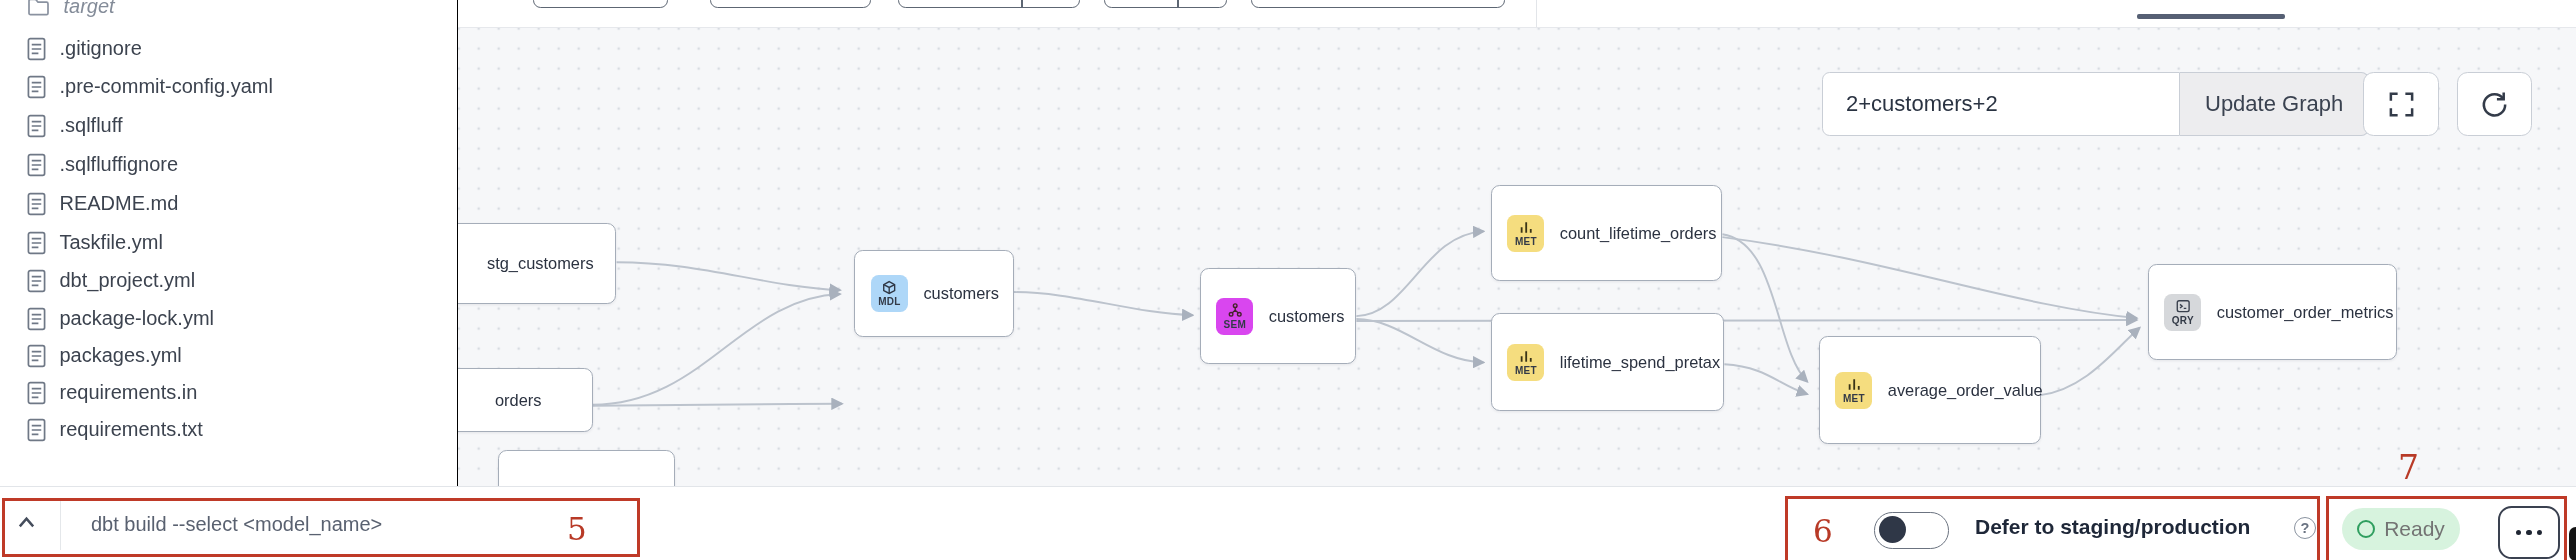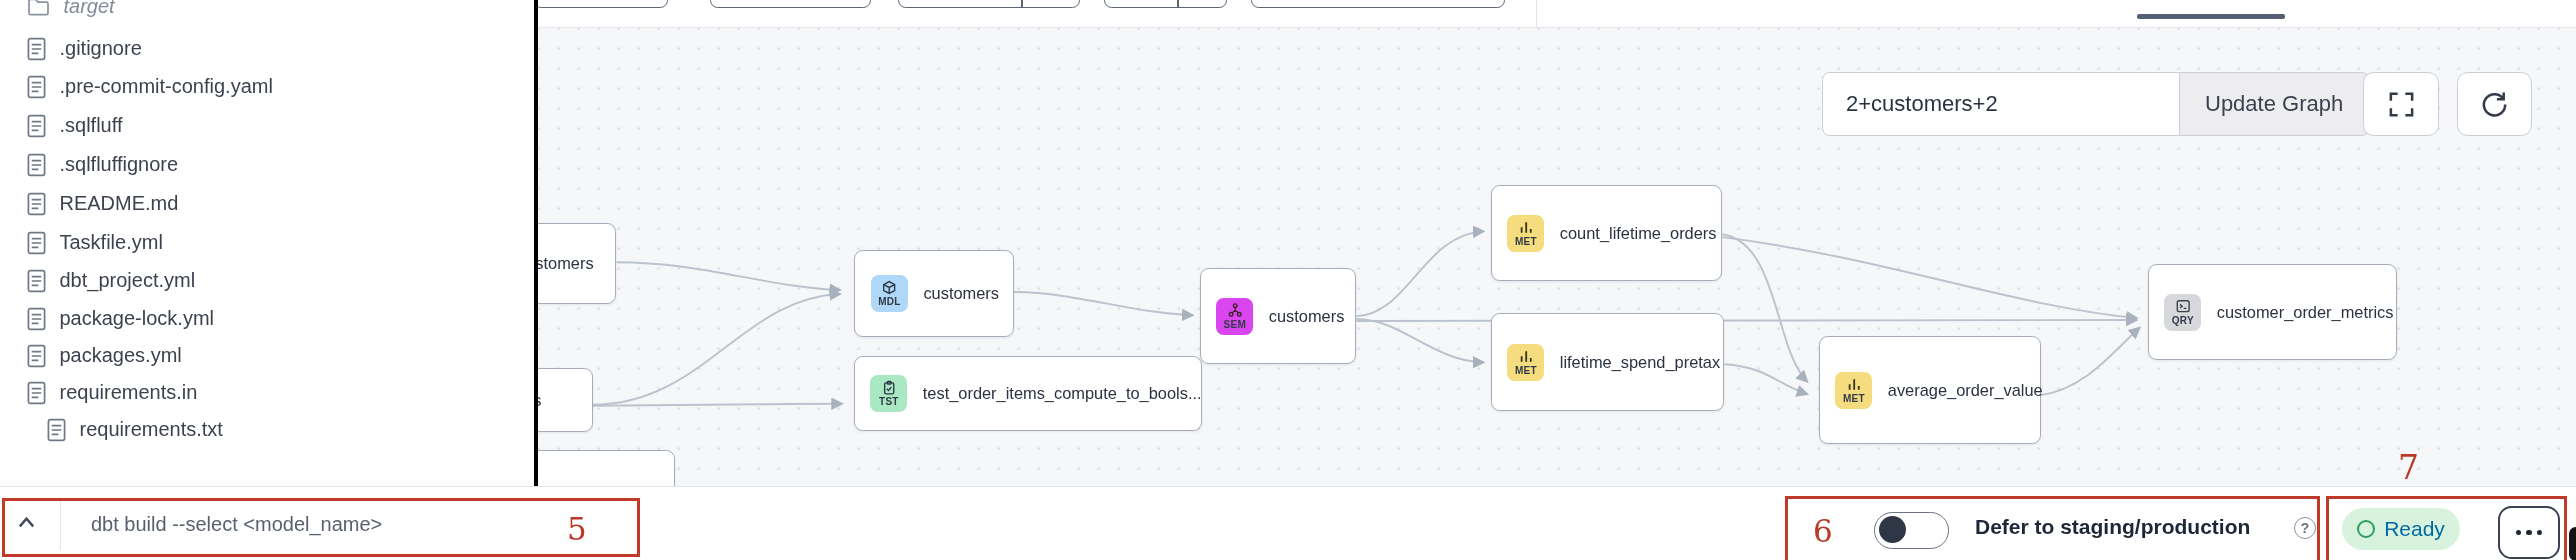--- a/index.html
+++ b/index.html
@@ -42,22 +42,22 @@
   .gc { position:absolute; z-index:6; display:flex; align-items:center;margin-left:48px; }
   .gc-input { width:358px; height:64px; background:#fff; border:1.4px solid #c9ced6;
     border-radius:7.7px 0 0 7.7px; display:flex; align-items:center; padding-left:23px;
     font-size:22px; color:#2a3342; }
   .gc-btn { height:64px; background:#ededef; border:1.4px solid #c9ced6; border-left:none;
     border-radius:0 7.7px 7.7px 0; display:flex; align-items:center; padding:0 25px;
     font-size:22px; color:#3a4250; }
   .sq-btn { position:absolute; background:#fff; border:1.4px solid #c9ced6; border-radius:10.6px;
     display:flex; align-items:center; justify-content:center; z-index:6; }
   
-  .file-panel { position:absolute; left:0; top:0; width:538px; height:487px; background:#fff;
-    border-right:4px solid #000000; z-index:10; overflow:hidden; }
+  .file-panel { position:absolute; left:0; top:0; width:458px; height:487px; background:#fff;
+    border-right:1px solid #000000; z-index:10; overflow:hidden; }
   .frow { position:absolute; left:0; width:100%; height:39px; display:flex; align-items:center;
     gap:13.5px; padding-left:27px; font-size:20px; color:#3c434f; }
   .frow.folder { color:#848c99; font-style:italic; }
   .frow svg { flex:0 0 auto; }
   
   .bottom-bar { position:absolute; left:0; top:486px; width:100%; height:74px; background:#fff;
     border-top:1px solid #e2e5e9; z-index:20; }
   .chev { position:absolute; left:11.6px; top:512px; z-index:21; }
   .bb-div { position:absolute; left:60px; top:498px; height:52px; width:1px; background:#e4e7ea; z-index:21; }
   .cmd { position:absolute; left:91px; top:513px; font-size:20px; color:#596170; z-index:21; }
@@ -66,21 +66,21 @@
   .toggle .knob { position:absolute; left:3.9px; top:2.9px; width:27px; height:27px; border-radius:50%;
     background:#2f3747; }
   .defer-lbl { position:absolute; left:1975px; top:515px; font-size:21px; font-weight:bold;
     color:#1e2738; z-index:21; }
   .help { position:absolute; left:2294px; top:517px; width:22px; height:22px; border-radius:50%;
     border:1.9px solid #8a93a0; color:#6a7382; font-size:14.5px; font-weight:bold; display:flex;
     align-items:center; justify-content:center; z-index:21; }
   .ready-pill { position:absolute; left:2342px; top:508px; width:118px; height:42px; border-radius:21px;
     background:#d7f3de; display:flex; align-items:center; justify-content:center; gap:8.7px; z-index:21; }
   .ready-pill .ring { width:18.3px; height:18.3px; border-radius:50%; border:2.4px solid #2f9e5f; }
-  .ready-pill .txt { font-size:21px; color:#0369a1; }
+  .ready-pill .txt { font-size:21px; color:#737373; }
   .more-btn { position:absolute; left:2498px; top:506px; width:62px; height:53px; background:#fff;
     border:2.4px solid #3a4150; border-radius:13.5px; display:flex; align-items:center;
     justify-content:center; gap:4.8px; z-index:21; }
   .more-btn i { width:5.8px; height:5.8px; border-radius:50%; background:#1f2633; }
   .corner-black { position:absolute; left:2569px; top:527px; width:6.7px; height:34px;
     background:#141414; border-radius:6.7px 0 0 6.7px; z-index:22; }
   
   .ann { position:absolute; border:3.9px solid #bf3a28; z-index:30; }
   .ann-num { position:absolute; color:#b83a27; font-family:"DejaVu Serif", serif; z-index:31; }
 </style>
@@ -123,31 +123,20 @@
     <span class="chip mdl">
       <svg width="16.4" height="16.4" viewBox="0 0 18 18" stroke="#2f3745" stroke-width="1.5" fill="none">
         <path d="M9 1.8 L15 5 V11.6 L9 14.8 L3 11.6 V5 Z"></path>
           <path d="M3 5 L9 8.2 L15 5 M9 8.2 V14.8"></path>
       </svg>
       <span class="code">MDL</span>
     </span>
     <span class="lbl">customers</span>
   </div>
 
-  <div class="node" style="left:854px; top:356px; width:348px; height:75px;">
-    <span class="chip tst">
-      <svg width="16.4" height="16.4" viewBox="0 0 18 18" stroke="#2f3745" stroke-width="1.5" fill="none">
-        <rect x="4" y="3.2" width="10" height="12" rx="1.5"></rect>
-          <rect x="6.8" y="1.6" width="4.4" height="3" rx="1"></rect>
-        <path d="M6.4 9.6 l1.8 1.8 l3.2 -3.6"></path>
-      </svg>
-      <span class="code">TST</span>
-    </span>
-    <span class="lbl">test_order_items_compute_to_bools...</span>
-  </div>
 
   <div class="node" style="left:1200px; top:268px; width:156px; height:96px;">
     <span class="chip sem">
       <svg width="16.4" height="16.4" viewBox="0 0 18 18" stroke="#43222a" stroke-width="1.5" fill="none">
         <circle cx="9" cy="4" r="2"></circle>
           <circle cx="4.5" cy="13.5" r="2"></circle>
           <circle cx="13.5" cy="13.5" r="2"></circle>
         <path d="M9 6 V9 M9 9 L5.5 12 M9 9 L12.5 12"></path>
       </svg>
       <span class="code">SEM</span>
@@ -298,21 +287,21 @@
         </svg>
       <span>packages.yml</span>
     </div>
     <div class="frow" style="top:373px;">
       <svg width="19" height="24" viewBox="0 0 20 25">
           <rect x="1.5" y="1.5" width="17" height="22" rx="2" fill="#fff" stroke="#6f7886" stroke-width="1.8"></rect>
           <path d="M5 8 H15 M5 12.5 H15 M5 17 H12" stroke="#6f7886" stroke-width="1.8"></path>
         </svg>
       <span>requirements.in</span>
     </div>
-    <div class="frow" style="top:410px;margin-left:20px;">
+    <div class="frow" style="top:410px;">
       <svg width="19" height="24" viewBox="0 0 20 25">
           <rect x="1.5" y="1.5" width="17" height="22" rx="2" fill="#fff" stroke="#6f7886" stroke-width="1.8"></rect>
           <path d="M5 8 H15 M5 12.5 H15 M5 17 H12" stroke="#6f7886" stroke-width="1.8"></path>
         </svg>
       <span>requirements.txt</span>
     </div>
   </div>
 
   <div class="bottom-bar"></div>
   <div class="chev">

